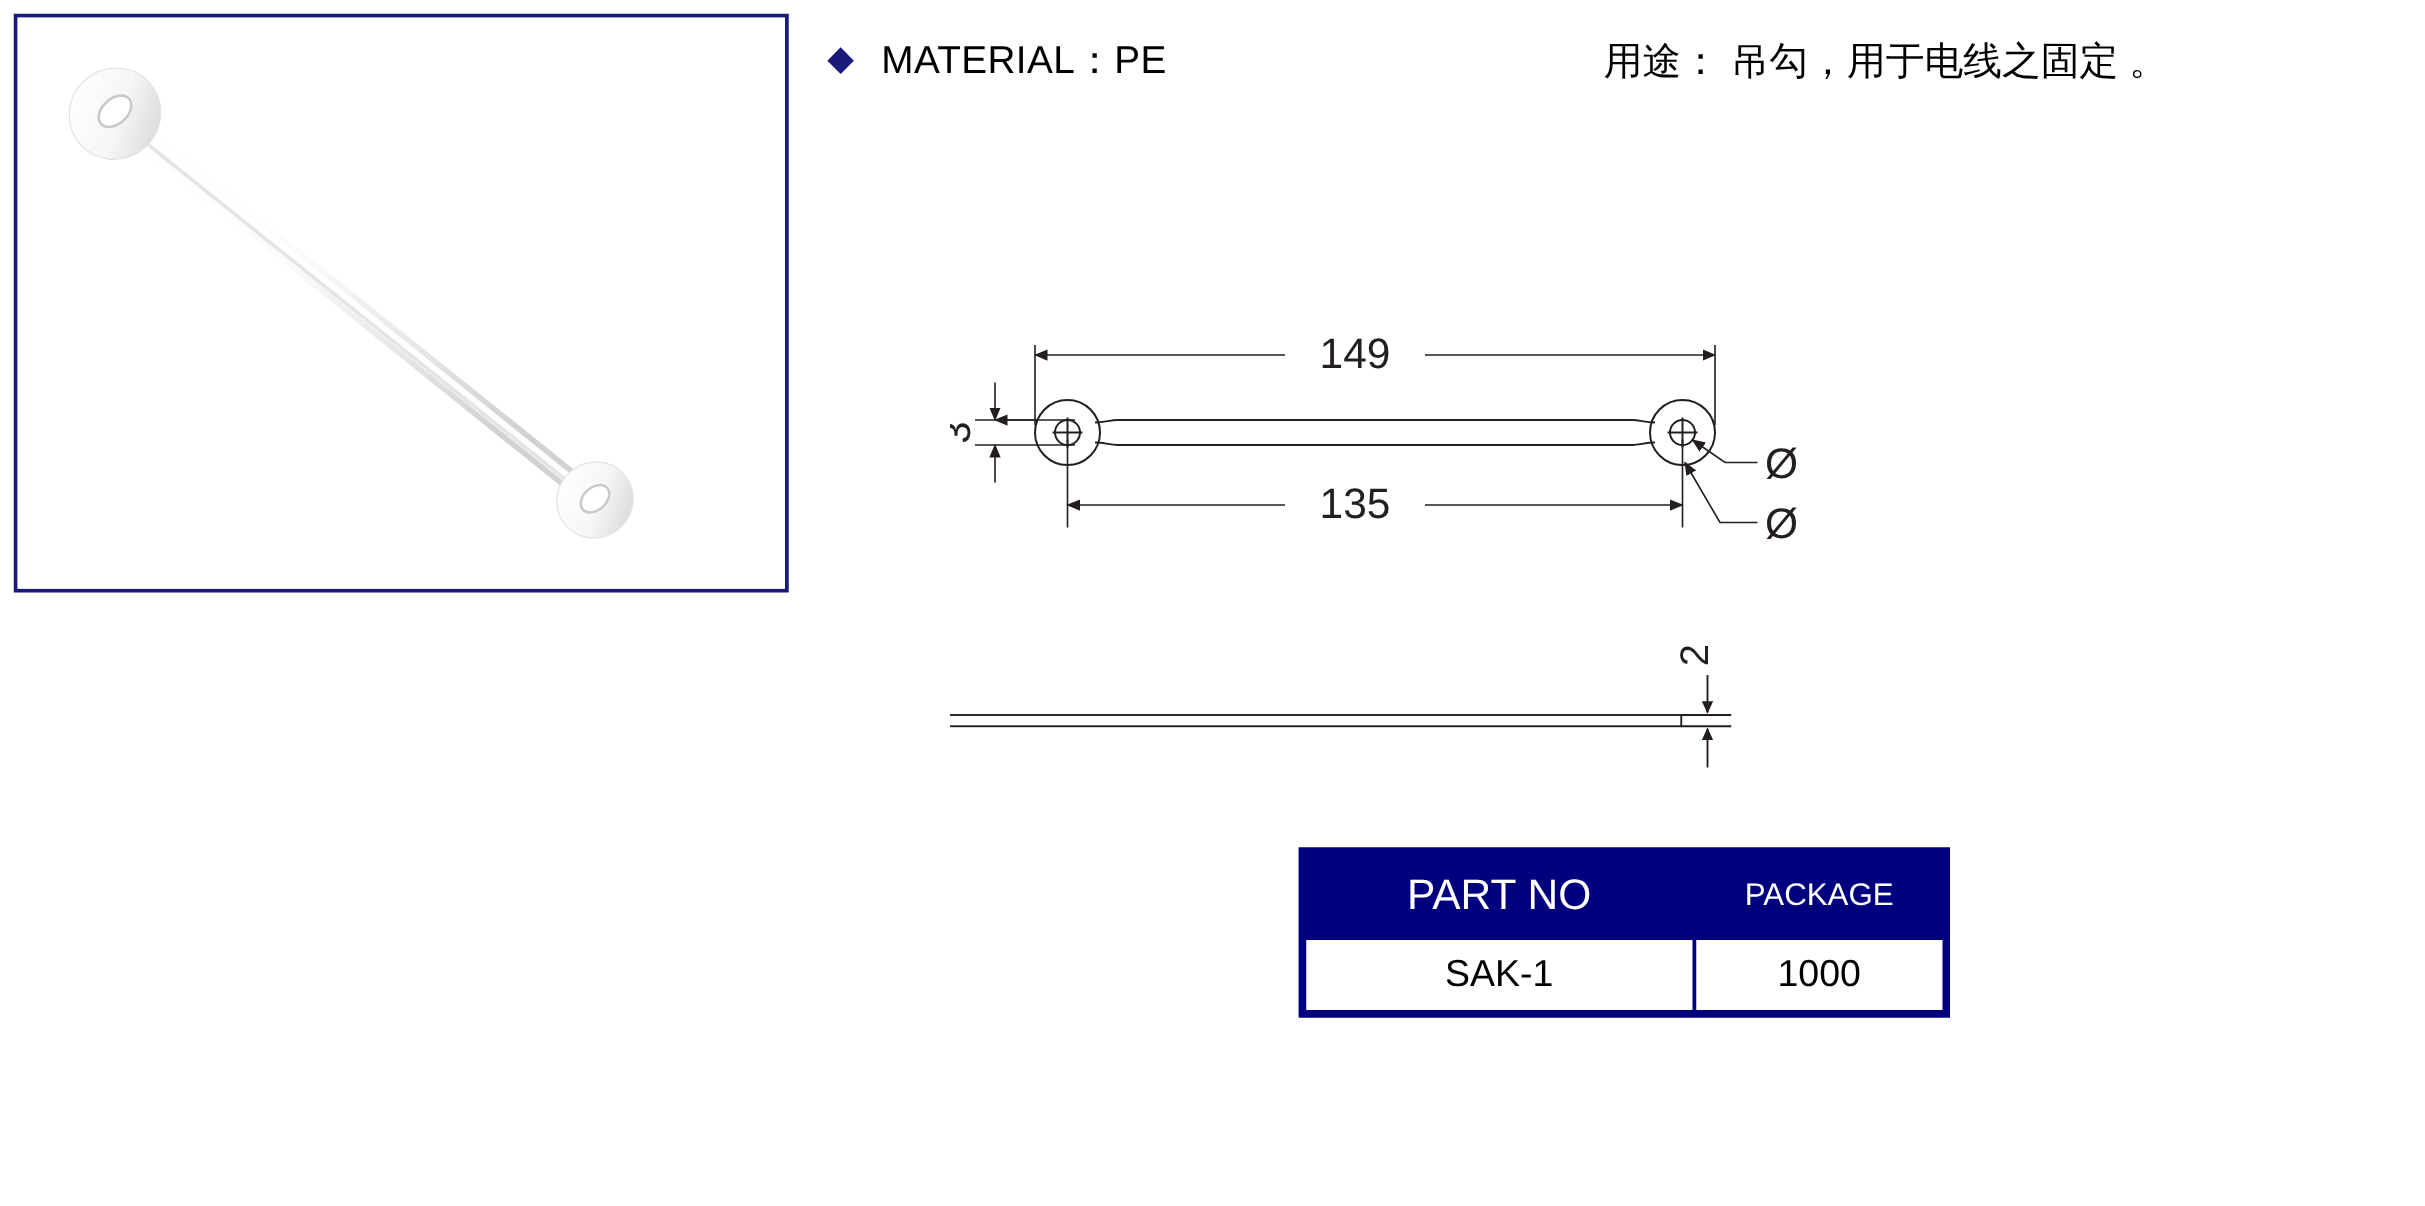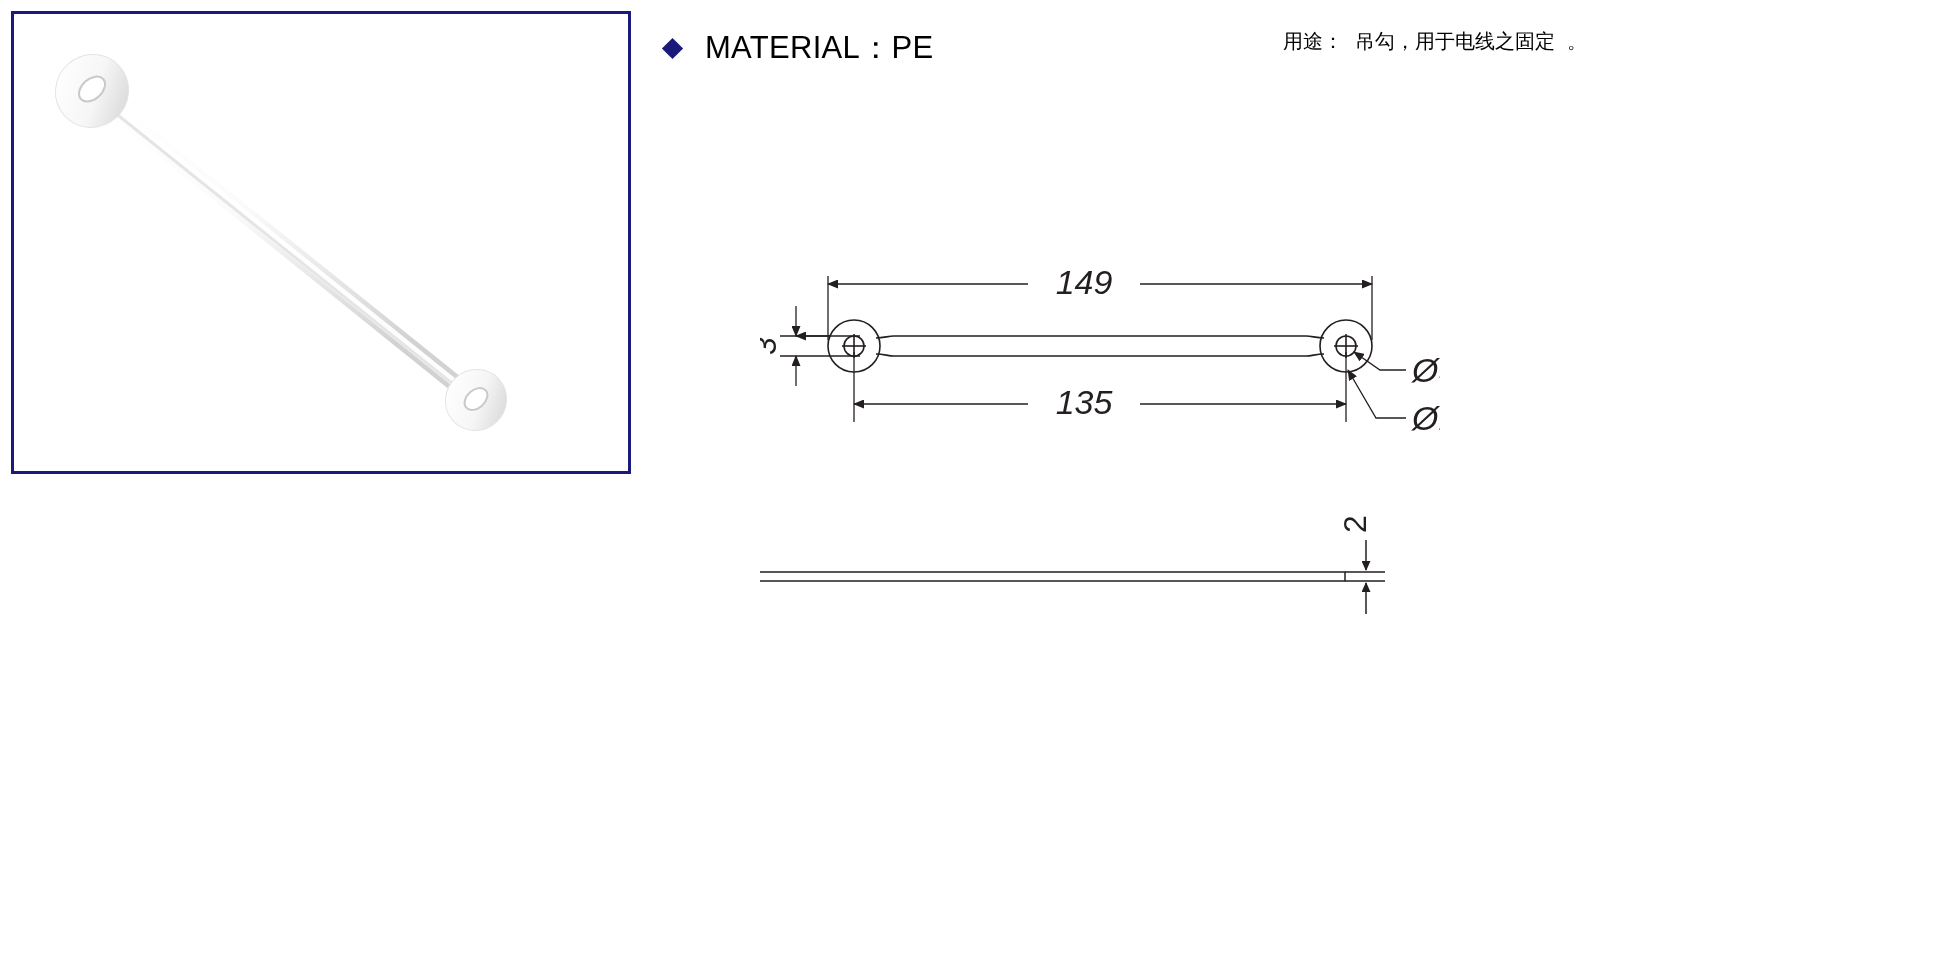--- a/index.html
+++ b/index.html
@@ -63,34 +63,33 @@
     letter-spacing: 0.3px;
     white-space: nowrap;
     color: #000;
   }
 
   
   #usage-note {
     position: absolute;
     left: 1283px;
     top: 28px;
-    font-size: 20px;
+    font-size: 31px;
     white-space: nowrap;
-    font-family: Liberation Mono, monospace;
+    font-family: Liberation Sans, sans-serif;
     color: #000;
   }
 
   
   #tech-top {
     position: absolute;
     left: 760px;
     top: 240px;
     width: 680px;
     height: 210px;
-    font-style: italic;
   }
   #tech-side {
     position: absolute;
     left: 760px;
     top: 510px;
     width: 680px;
     height: 130px;
   }
   .tech-svg { display:block; width:100%; height:100%; }
 
@@ -259,14 +258,30 @@
         <line x1="585" y1="62" x2="625" y2="62"></line>
         <line x1="585" y1="71" x2="625" y2="71"></line>
 
         <line x1="606" y1="30" x2="606" y2="60" marker-end="url(#arrD)"></line>
         <line x1="606" y1="104" x2="606" y2="73" marker-end="url(#arrD)"></line>
       </g>
       <text x="606" y="14" font-size="32" text-anchor="middle" fill="#231f20" font-family="Liberation Sans, sans-serif" transform="rotate(-90 606 14)">2</text>
     </svg>
   </div>
 
+  <div id="part-table">
+    <table>
+      <thead>
+        <tr>
+          <th class="th-partno">PART NO</th>
+          <th class="th-package">PACKAGE</th>
+        </tr>
+      </thead>
+      <tbody>
+        <tr>
+          <td class="td-cell">SAK-1</td>
+          <td class="td-cell">1000</td>
+        </tr>
+      </tbody>
+    </table>
+  </div>
 
 </div>
 
 </body></html>

